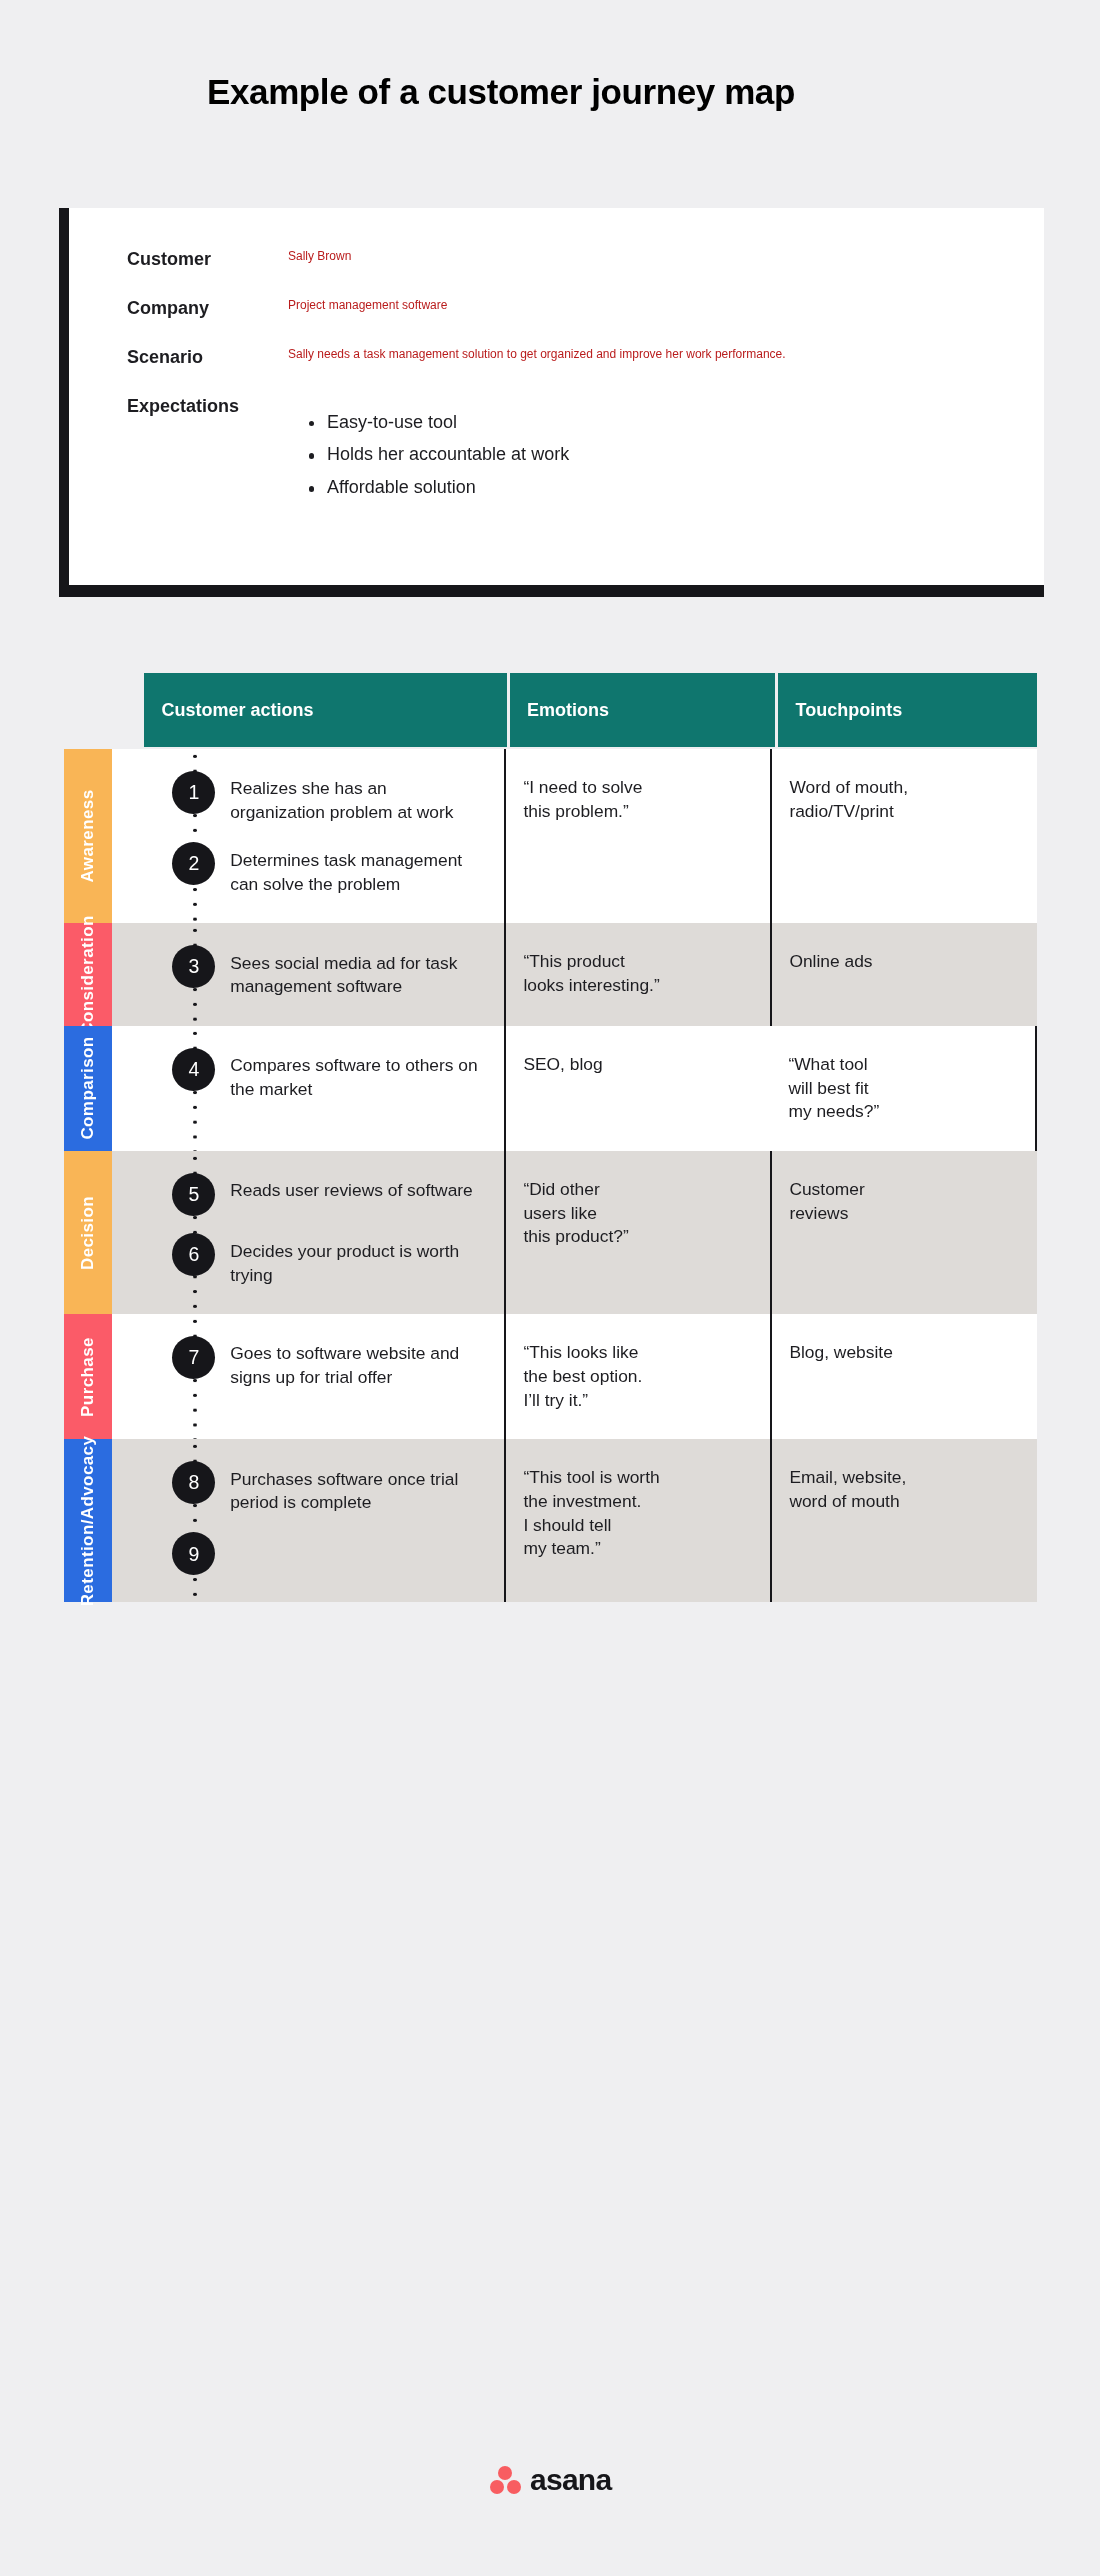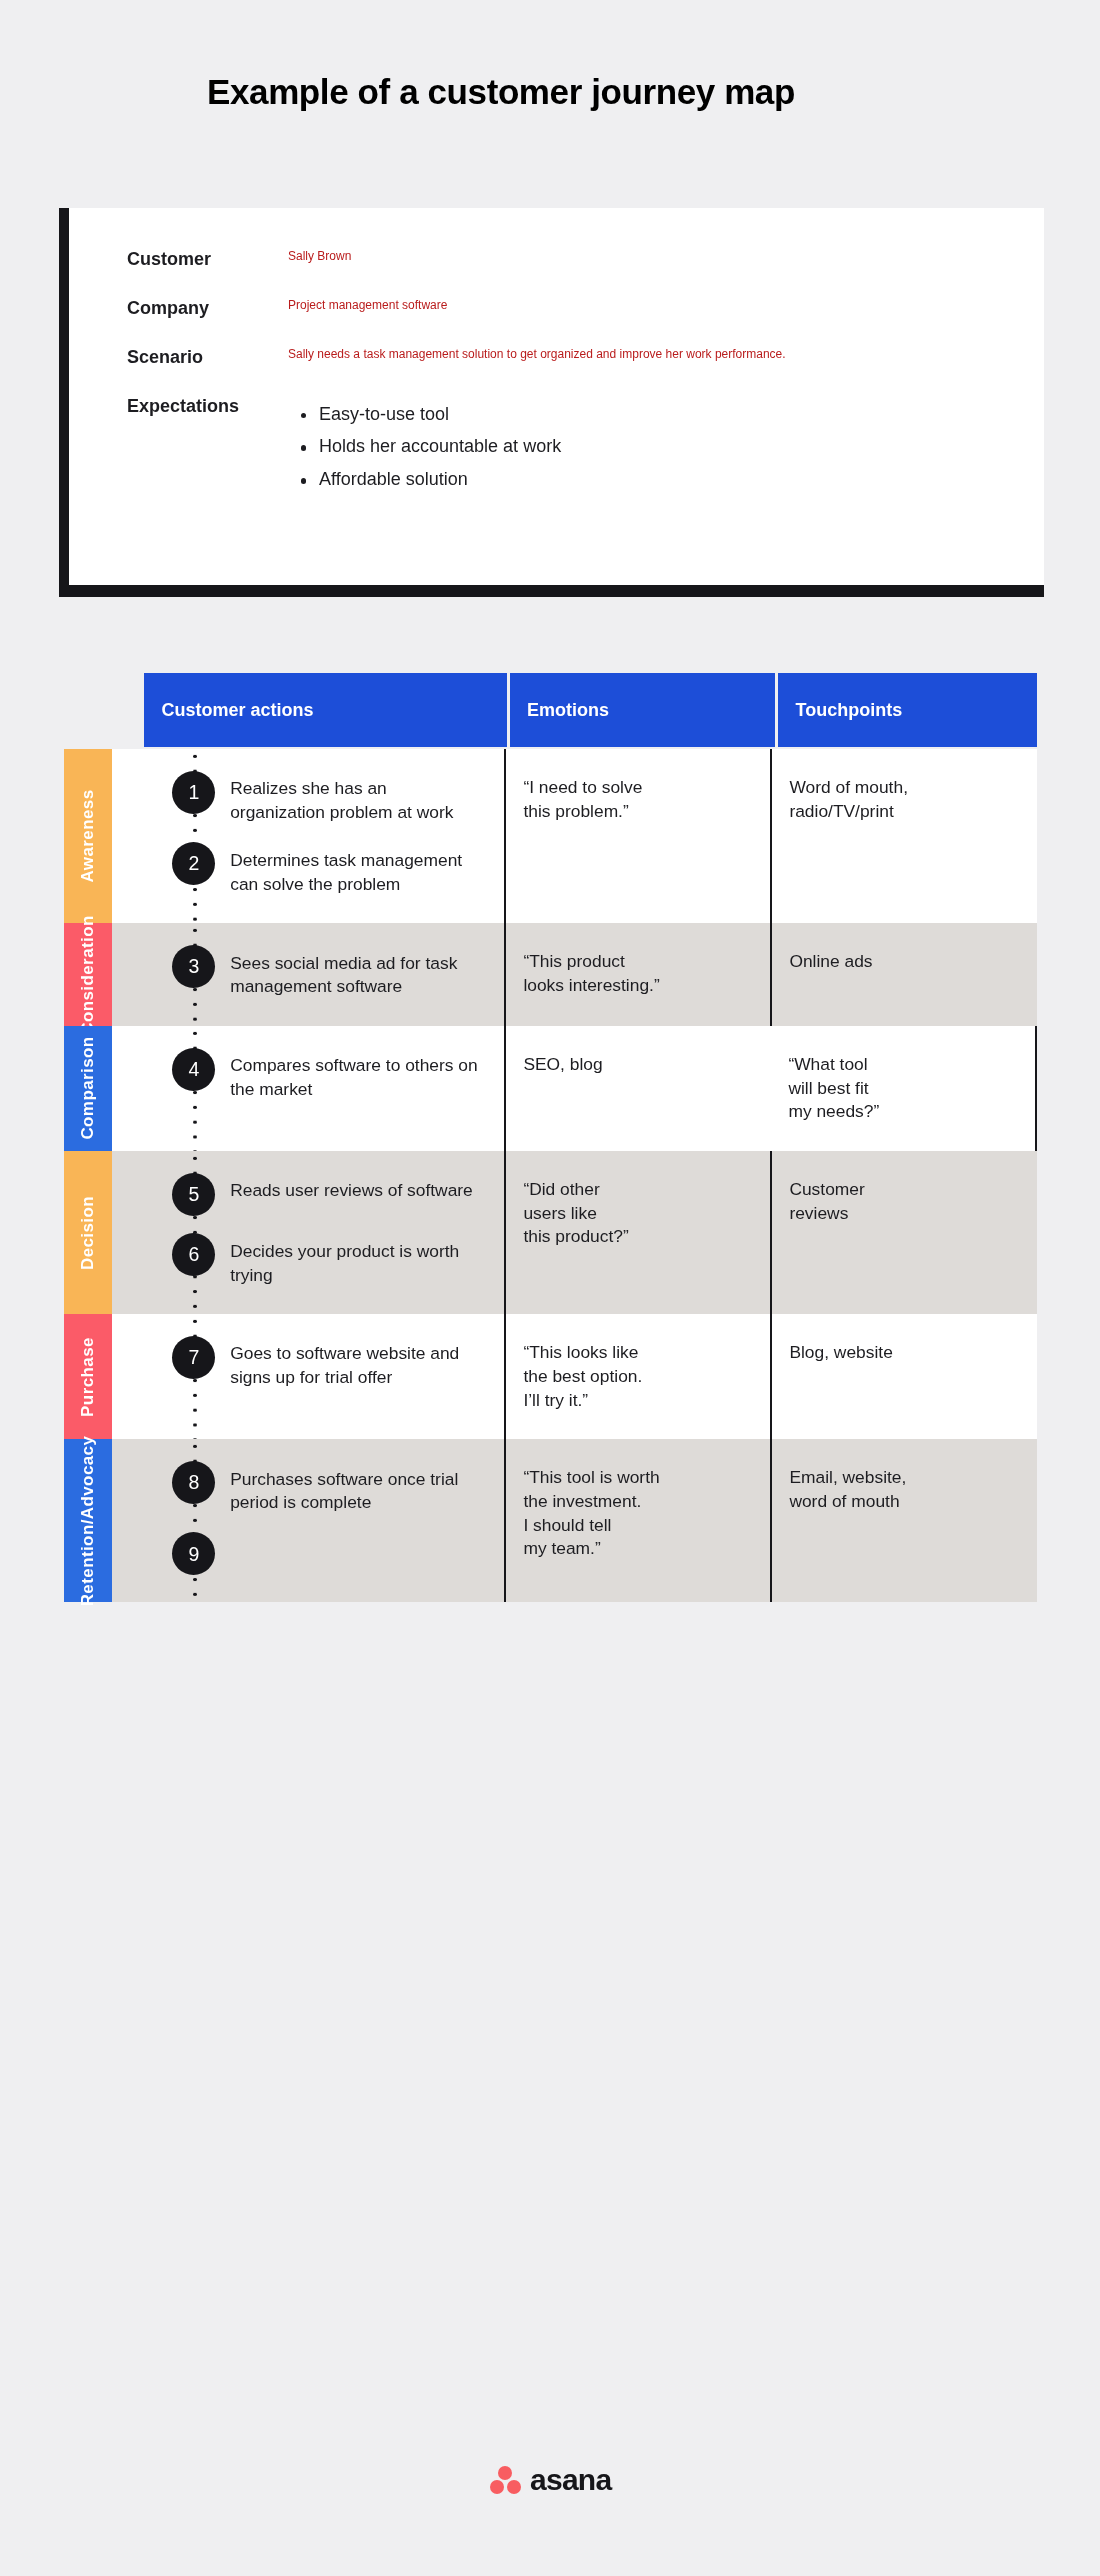--- a/index.html
+++ b/index.html
@@ -63,21 +63,21 @@
     color: #1d1d21;
     line-height: 1.3;
   }
   .card-value {
     font-size: 12px;
     font-weight: 400;
     color: #b91c1c;
     line-height: 1.42;
     max-width: 624px;
   }
-  .bullets { list-style: none; margin: 8px; padding: 0; }
+  .bullets { list-style: none; margin: 16px; padding: 0; }
   .bullets li {
     position: relative;
     padding-left: 23px;
     margin-bottom: 9.4px;
     font-size: 18px;
     line-height: 1.3;
     color: #1d1d21;
   }
   .bullets li:last-child { margin-bottom: 0; }
   .bullets li::before {
@@ -95,21 +95,21 @@
     left: 64px; top: 673px;
     width: 973px;
   }
   .thead {
     position: absolute;
     left: 80px; top: 0;
     width: 893px; height: 74px;
     display: flex;
   }
   .th {
-    background: #1d4ed8;
+    background: #0f766e;
     color: #ffffff;
     font-size: 18px;
     font-weight: 700;
     display: flex;
     align-items: center;
     padding-left: 17.4px;
     box-sizing: border-box;
     margin-right: 2.7px;
   }
   .th:last-child { margin-right: 0; }

